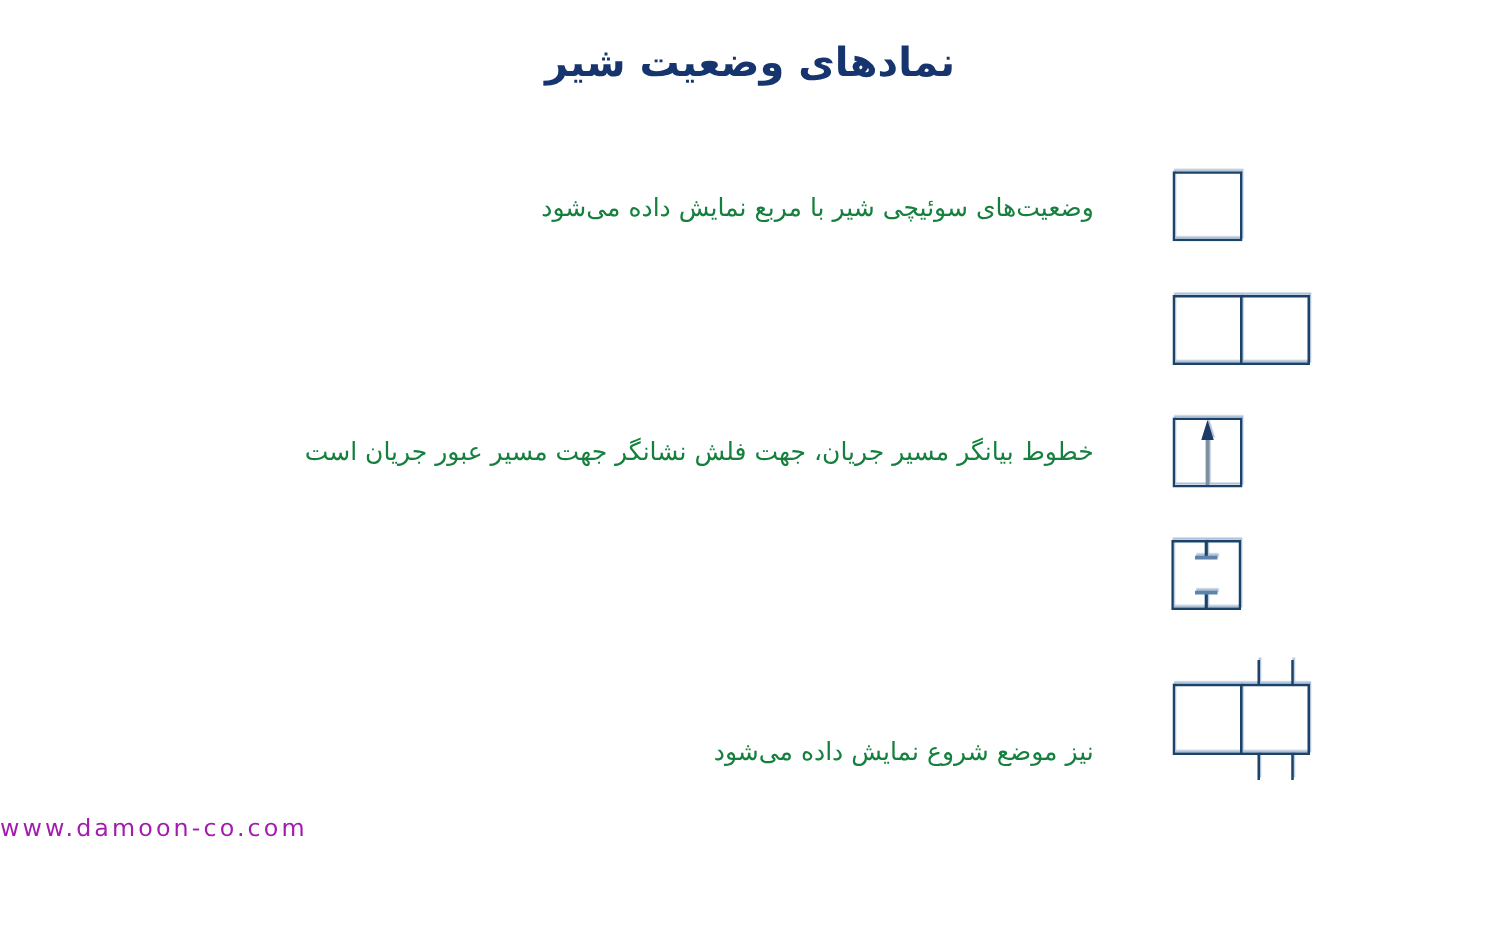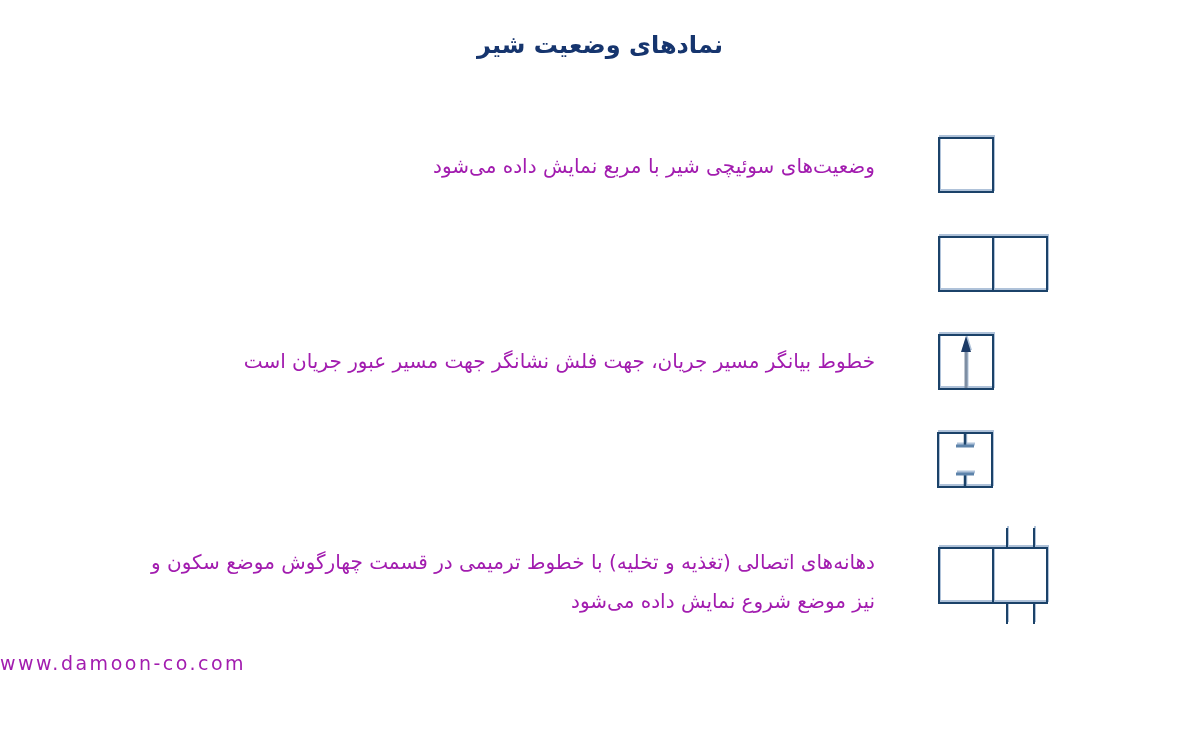--- a/index.html
+++ b/index.html
@@ -12,34 +12,34 @@
     overflow: hidden;
     font-family: "DejaVu Sans", sans-serif;
   }
   .title {
     position: absolute;
     top: 31px;
     left: 0;
     width: 100%;
     text-align: center;
     direction: rtl;
-    font-size: 24px;
+    font-size: 32px;
     font-weight: bold;
     color: #16356e;
   }
   .row-text {
     position: absolute;
     right: 325px;
     transform: translateY(-50%);
     direction: rtl;
     unicode-bidi: plaintext;
     text-align: right;
     white-space: nowrap;
     font-size: 20px;
-    color: #a21caf;
+    color: #15803d;
   }
   .symbol {
     position: absolute;
     filter: drop-shadow(1.5px -1.5px 0 rgba(148, 173, 204, 0.75));
   }
   .watermark {
     position: absolute;
     top: 652px;
     left: 0;
     width: 100%;
@@ -74,21 +74,20 @@
   </svg>
 
   <svg class="symbol" style="left:937px; top:432px;" width="56" height="56" viewBox="0 0 56 56">
     <rect x="1" y="1" width="54" height="54" fill="none" stroke="#1b4269" stroke-width="2"></rect>
     <line x1="28" y1="1" x2="28" y2="14" stroke="#1b4269" stroke-width="2.5"></line>
     <line x1="19" y1="14" x2="37" y2="14" stroke="#5d83aa" stroke-width="3"></line>
     <line x1="28" y1="55" x2="28" y2="42" stroke="#1b4269" stroke-width="2.5"></line>
     <line x1="19" y1="42" x2="37" y2="42" stroke="#5d83aa" stroke-width="3"></line>
   </svg>
 
-  <div class="row-text" style="top:562px;">دهانه‌های اتصالی (تغذیه و تخلیه) با خطوط ترمیمی در قسمت چهارگوش موضع سکون و</div>
   <div class="row-text" style="top:601px;">نیز موضع شروع نمایش داده می‌شود</div>
   <svg class="symbol" style="left:938px; top:527px;" width="110" height="98" viewBox="0 0 110 98">
     <rect x="1" y="21" width="108" height="55" fill="none" stroke="#1b4269" stroke-width="2"></rect>
     <line x1="55" y1="21" x2="55" y2="76" stroke="#1b4269" stroke-width="2"></line>
     <line x1="69" y1="1" x2="69" y2="21" stroke="#1b4269" stroke-width="2"></line>
     <line x1="96" y1="1" x2="96" y2="21" stroke="#1b4269" stroke-width="2"></line>
     <line x1="69" y1="76" x2="69" y2="97" stroke="#1b4269" stroke-width="2"></line>
     <line x1="96" y1="76" x2="96" y2="97" stroke="#1b4269" stroke-width="2"></line>
   </svg>
 

